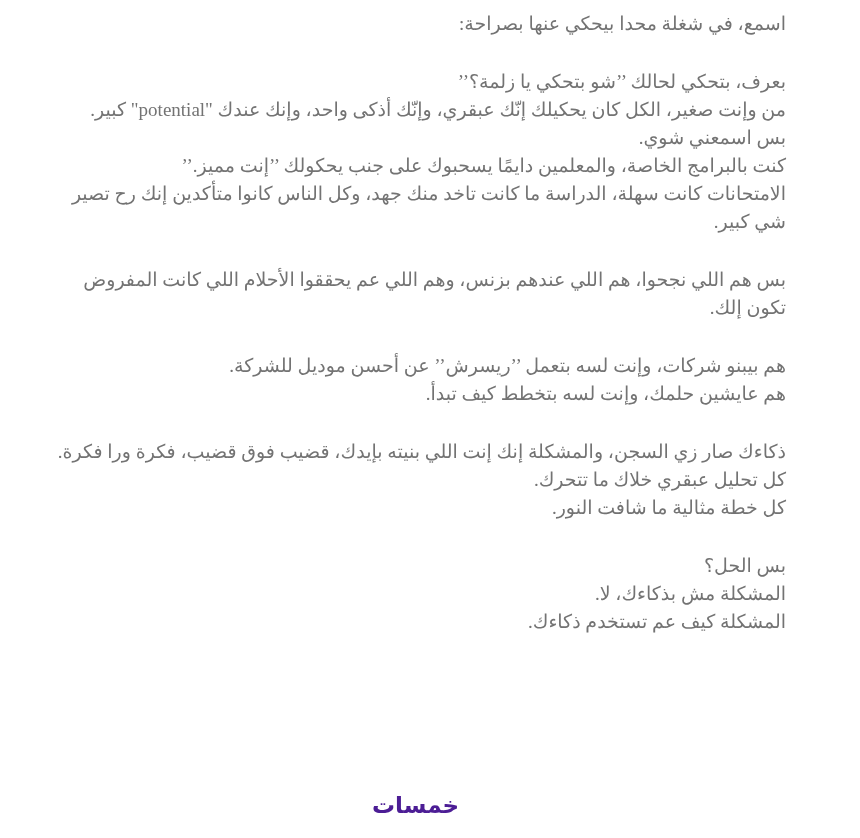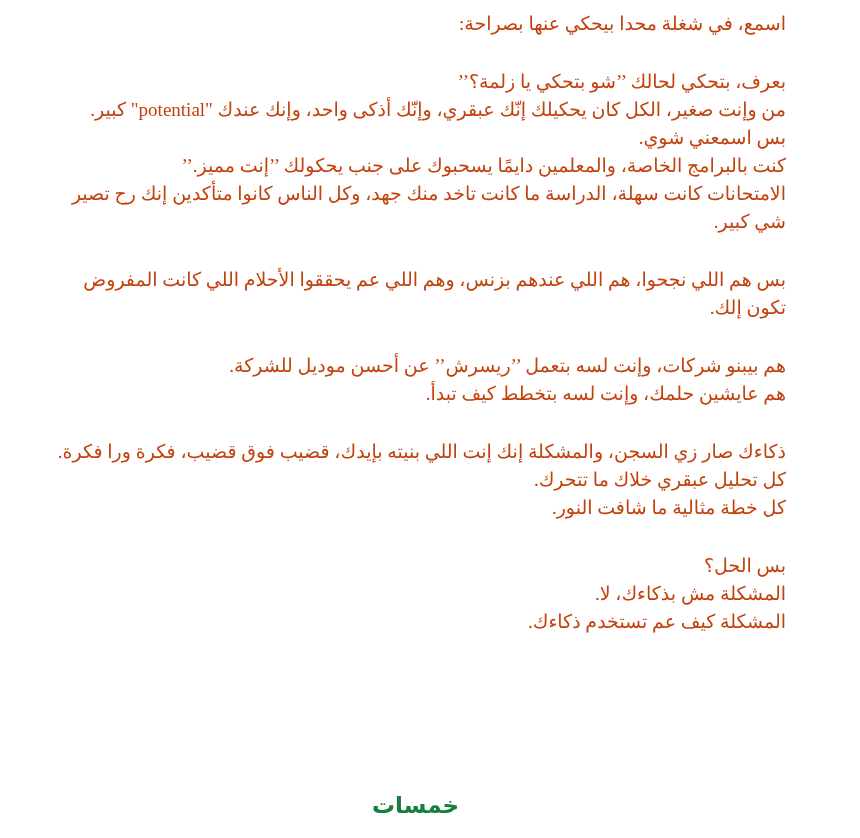--- a/index.html
+++ b/index.html
@@ -43,21 +43,21 @@
     font-size: 23px;
     letter-spacing: 1px;
     color: #d4d4d4;
     pointer-events: none;
   }
 </style>
 </head>
 <body style="background: rgb(255, 255, 255);">
 
 <div class="page">
-  <div class="text-block" style="color: #c2410c;">
+  <div class="text-block" style="color: #737373;">
       <p class="para">
         <span class="line"><span>اسمع، في شغلة محدا بيحكي عنها بصراحة:</span></span>
       </p>
       <p class="para">
         <span class="line"><span>بعرف، بتحكي لحالك ’’شو بتحكي يا زلمة؟’’</span></span>
         <span class="line"><span>من وإنت صغير، الكل كان يحكيلك إنّك عبقري، وإنّك أذكى واحد، وإنك عندك "potential" كبير.</span></span>
         <span class="line"><span>بس اسمعني شوي.</span></span>
         <span class="line"><span>كنت بالبرامج الخاصة، والمعلمين دايمًا يسحبوك على جنب يحكولك ’’إنت مميز.’’</span></span>
         <span class="line"><span>الامتحانات كانت سهلة، الدراسة ما كانت تاخد منك جهد، وكل الناس كانوا متأكدين إنك رح تصير شي كبير.</span></span>
       </p>
@@ -72,14 +72,14 @@
         <span class="line"><span>ذكاءك صار زي السجن، والمشكلة إنك إنت اللي بنيته بإيدك، قضيب فوق قضيب، فكرة ورا فكرة.</span></span>
         <span class="line"><span>كل تحليل عبقري خلاك ما تتحرك.</span></span>
         <span class="line"><span>كل خطة مثالية ما شافت النور.</span></span>
       </p>
       <p class="para">
         <span class="line"><span>بس الحل؟</span></span>
         <span class="line"><span>المشكلة مش بذكاءك، لا.</span></span>
         <span class="line"><span>المشكلة كيف عم تستخدم ذكاءك.</span></span>
       </p>
     </div>
-  <div class="watermark" style="color: #15803d;">خمسات</div>
+  <div class="watermark" style="color: #4c1d95;">خمسات</div>
 </div>
 
 </body></html>

